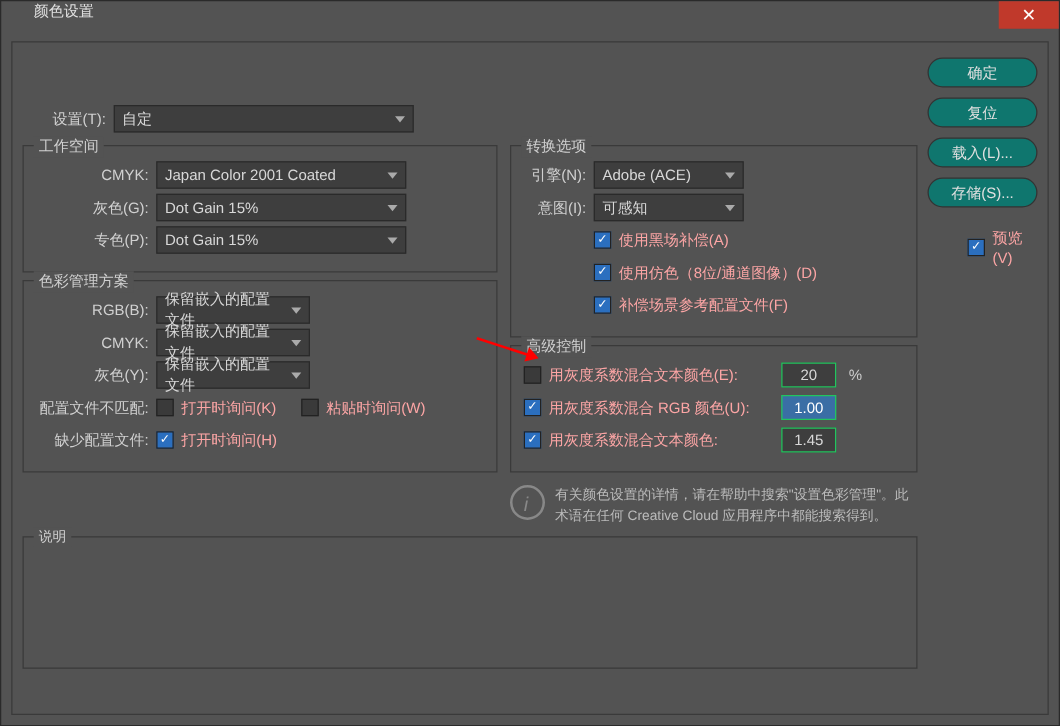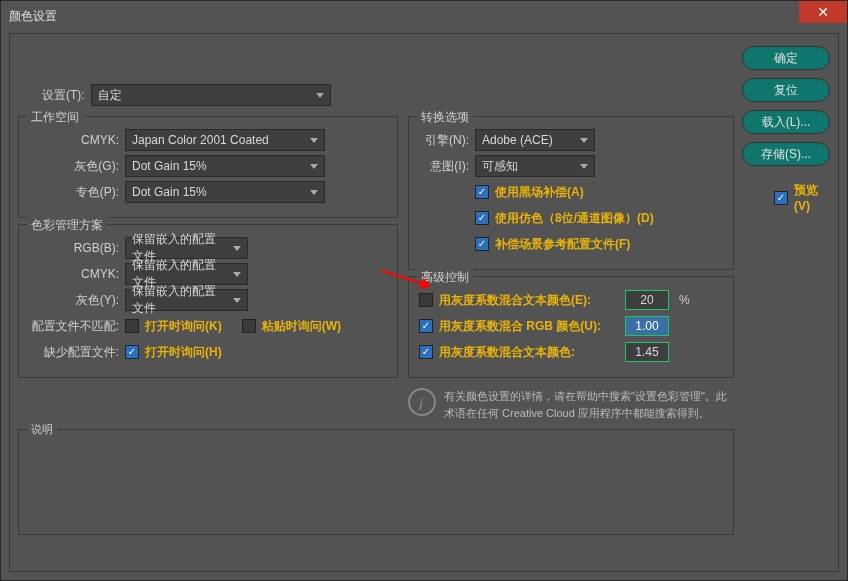--- a/index.html
+++ b/index.html
@@ -1,18 +1,18 @@
 <!DOCTYPE html>
 <html><head>
 <meta charset="utf-8">
 <style>
 * { box-sizing: border-box; margin: 0; padding: 0; }
 body { font-family: "Microsoft YaHei", sans-serif; font-size: 12px; background: #888; width: 848px; height: 581px; overflow: hidden; }
 .window { width: 848px; height: 581px; background: #535353; position: relative; border: 1px solid #2a2a2a; }
-.titlebar { height: 24px; display: flex; align-items: flex-end; padding: 0 8px; color: #e0e0e0; position: relative; }
+.titlebar { height: 24px; display: flex; align-items: flex-start; padding: 0 8px; color: #e0e0e0; position: relative; margin-left: 18px; }
 .close-btn { position: absolute; right: 0; top: 0; width: 48px; height: 22px; background: #c0392b; display: flex; align-items: center; justify-content: center; color: #fff; font-size: 14px; cursor: pointer; }
 .close-btn::after { content: "✕"; }
 .content { position: absolute; top: 24px; left: 0; right: 0; bottom: 0; padding: 8px; }
 .inner-border { border: 1px solid #3a3a3a; width: 100%; height: 100%; padding: 8px; display: flex; }
 .main-col { flex: 1; display: flex; flex-direction: column; gap: 6px; margin-top: 38px; }
 .side-col { width: 96px; display: flex; flex-direction: column; gap: 8px; padding-left: 8px; padding-top: 4px; }
 .top-row { display: flex; gap: 6px; align-items: center; color: #d0d0d0; padding: 4px 0 4px 24px; }
 .two-col { display: flex; gap: 10px; }
 .left-panel, .right-panel { display: flex; flex-direction: column; gap: 6px; }
 .left-panel { width: 380px; }
@@ -24,21 +24,21 @@
 .label.w90 { width: 90px; }
 .dropdown { background: #3e3e3e; border: 1px solid #2a2a2a; color: #d8d8d8; height: 22px; padding: 0 20px 0 6px; position: relative; min-width: 120px; display: flex; align-items: center; cursor: pointer; }
 .dropdown::after { content: ""; position: absolute; right: 6px; top: 8px; border-left: 4px solid transparent; border-right: 4px solid transparent; border-top: 5px solid #aaa; }
 .dropdown.w240 { width: 240px; }
 .dropdown.w200 { width: 200px; }
 .dropdown.w120 { width: 120px; }
 .dropdown.w155 { width: 123px; }
 .chk { width: 14px; height: 14px; border: 1px solid #222; display: inline-flex; align-items: center; justify-content: center; background: #3a3a3a; cursor: pointer; flex-shrink: 0; }
 .chk.checked { background: #2b6fbf; }
 .chk.checked::after { content: "✓"; color: #fff; font-size: 10px; line-height: 1; }
-.chk-label { color: #eab308; cursor: pointer; font-weight: bold; }
+.chk-label { color: #fca5a5; cursor: pointer; }
 .num-input { background: #3e3e3e; border: 1px solid #22c55e; color: #d8d8d8; width: 44px; height: 20px; text-align: center; display: inline-flex; align-items: center; justify-content: center; }
 .num-input.selected { background: #3a6ea5; color: #fff; }
 .pct { color: #ccc; margin-left: 4px; }
 .btn { height: 24px; border-radius: 12px; border: 1px solid #333; background: #0f766e; color: #e0e0e0; display: flex; align-items: center; justify-content: center; cursor: pointer; font-size: 12px; }
 .preview-row { display: flex; align-items: center; gap: 6px; margin-top: 8px; padding-left: 32px; }
 .info-block { display: flex; gap: 8px; color: #bbb; font-size: 11px; line-height: 1.5; margin-top: 4px; }
 .info-icon { width: 28px; height: 28px; border: 2px solid #888; border-radius: 50%; flex-shrink: 0; position: relative; }
 .info-icon::after { content: "i"; position: absolute; left: 9px; top: 3px; font-size: 16px; color: #888; font-style: italic; }
 .desc-box { border: 1px solid #3a3a3a; height: 106px; position: relative; margin-top: 2px;}
 .desc-legend { position: absolute; top: -8px; left: 8px; background: #535353; padding: 0 4px; color: #d0d0d0; font-size: 11px; }

